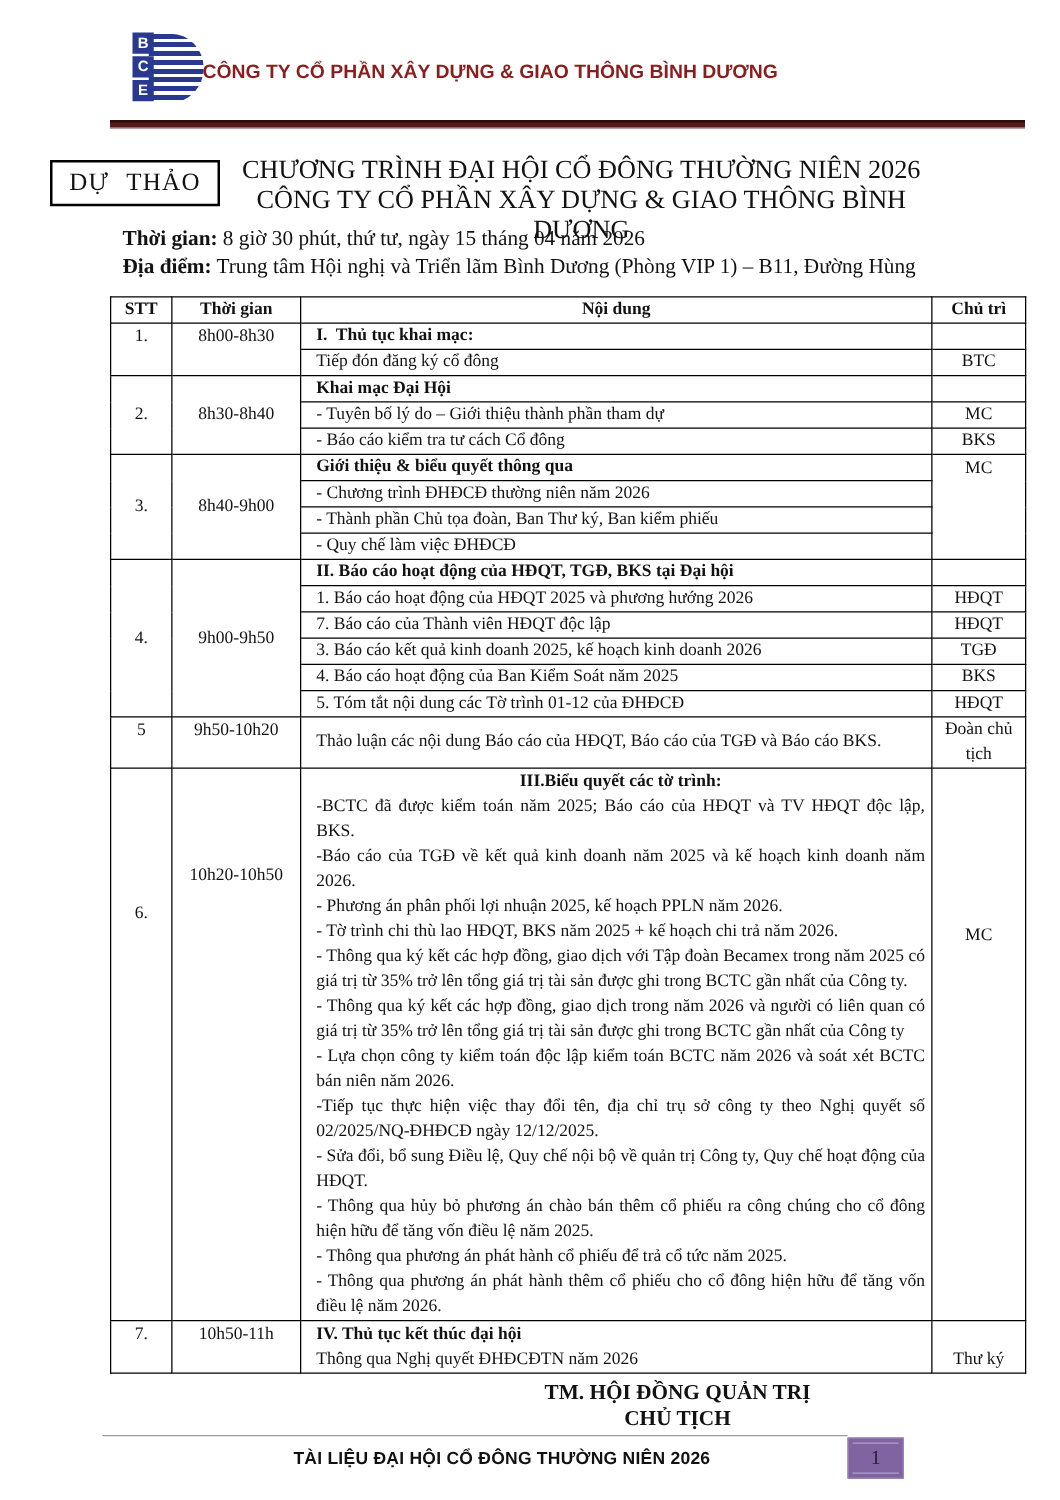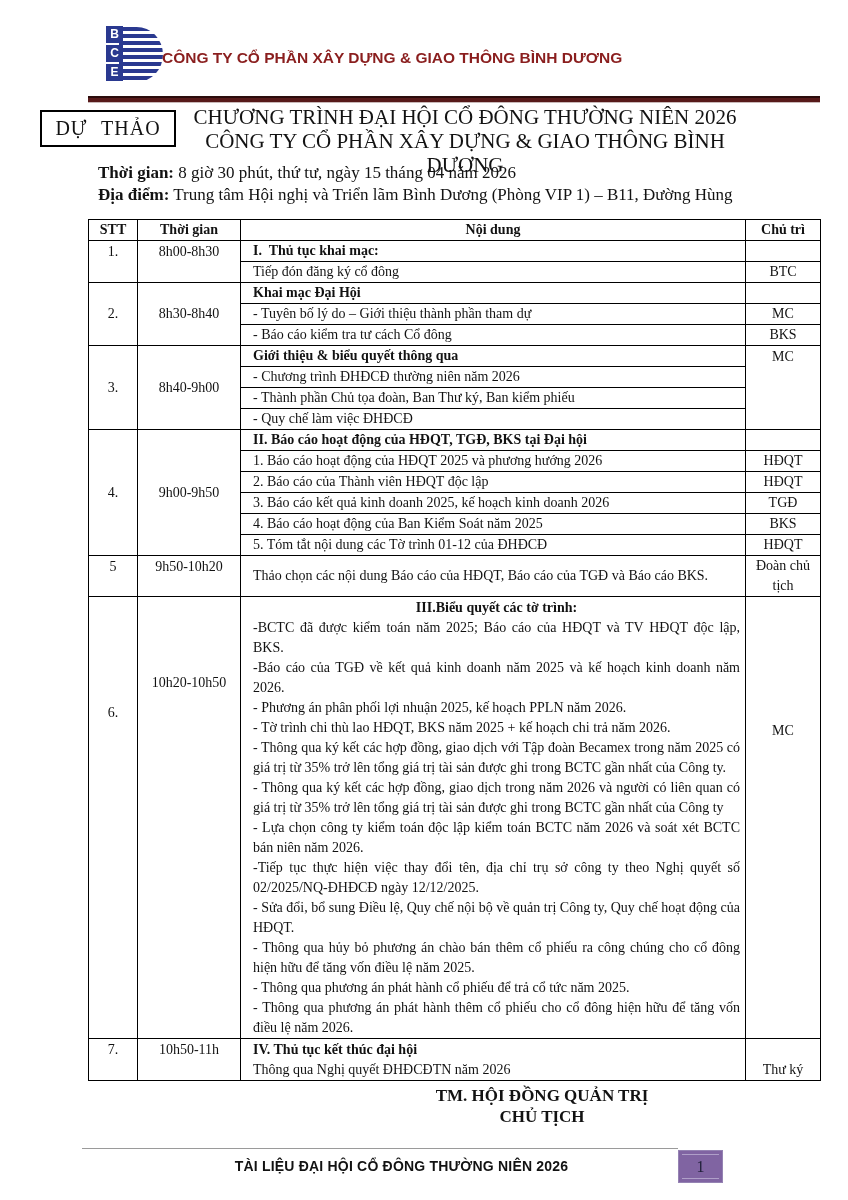--- a/index.html
+++ b/index.html
@@ -18,21 +18,21 @@
   .logo-letters span{width:17px; height:17px; background:var(--logo-blue); color:#fff;
     font-family:"Liberation Sans",sans-serif; font-weight:bold; font-size:12px; line-height:17px; text-align:center;}
   .logo-d{position:absolute; left:13px; top:2px; width:44px; height:55px;
     background:repeating-linear-gradient(180deg,var(--logo-blue) 0 4px,#ffffff 4px 7px);
     border-radius:0 60% 60% 0 / 0 50% 50% 0;}
   .company-name{position:absolute; left:162px; top:49px; font-family:"Liberation Sans",sans-serif;
     font-weight:bold; font-size:15.5px; color:var(--maroon-text); white-space:nowrap;}
   .maroon-bar{position:absolute; left:88px; top:96px; width:732px; height:7px;
     background:var(--maroon-bar); border-top:2px solid #2b0c0c; border-bottom:1px solid #c9b9b9;}
   
-  .title-row{position:relative; height:50px; margin-top:2px;}
+  .title-row{position:relative; height:50px; margin-top:20px;}
   .draft-box{position:absolute; left:40px; top:5px; width:136px; height:37px; border:2px solid #000;
     display:flex; align-items:center; justify-content:center; font-size:20px; letter-spacing:1px; word-spacing:8px;}
   .doc-title{position:absolute; left:185px; top:0; width:560px; text-align:center;
     font-weight:normal; font-size:21px; line-height:24px;}
   
   .info{margin:7px 40px 0 98px; font-size:17px; line-height:22px;}
   .bold{font-weight:bold;}
   .info-indent{padding-left:88px;}
   
   table{border-collapse:collapse; table-layout:fixed; width:732px; margin:13px 0 0 88px; font-size:14px;}
@@ -160,39 +160,39 @@
           <td class="stt-cell va-mid" rowspan="6">4.</td>
           <td class="time-cell va-mid" rowspan="6">9h00-9h50</td>
           <td class="content-cell bold">II. Báo cáo hoạt động của HĐQT, TGĐ, BKS tại Đại hội</td>
           <td class="chair-cell"></td>
         </tr>
         <tr>
           <td class="content-cell">1. Báo cáo hoạt động của HĐQT 2025 và phương hướng 2026</td>
           <td class="chair-cell">HĐQT</td>
         </tr>
         <tr>
-          <td class="content-cell">2. Báo cáo của Thành viên HĐQT độc lập</td>
+          <td class="content-cell">7. Báo cáo của Thành viên HĐQT độc lập</td>
           <td class="chair-cell">HĐQT</td>
         </tr>
         <tr>
           <td class="content-cell">3. Báo cáo kết quả kinh doanh 2025, kế hoạch kinh doanh 2026</td>
           <td class="chair-cell">TGĐ</td>
         </tr>
         <tr>
           <td class="content-cell">4. Báo cáo hoạt động của Ban Kiểm Soát năm 2025</td>
           <td class="chair-cell">BKS</td>
         </tr>
         <tr>
           <td class="content-cell">5. Tóm tắt nội dung các Tờ trình 01-12 của ĐHĐCĐ</td>
           <td class="chair-cell">HĐQT</td>
         </tr>
         <tr>
           <td class="stt-cell va-top" rowspan="1">5</td>
           <td class="time-cell va-top" rowspan="1">9h50-10h20</td>
-          <td class="content-cell">Thảo chọn các nội dung Báo cáo của HĐQT, Báo cáo của TGĐ và Báo cáo BKS.</td>
+          <td class="content-cell">Thảo luận các nội dung Báo cáo của HĐQT, Báo cáo của TGĐ và Báo cáo BKS.</td>
           <td class="chair-cell">Đoàn chủ tịch</td>
         </tr>
         <tr>
           <td class="stt-cell stt-tall" rowspan="1">6.</td>
           <td class="time-cell time-tall" rowspan="1">10h20-10h50</td>
           <td class="content-cell va-top">
             <div class="para bold">III.Biểu quyết các tờ trình:</div>
             <div class="para">-BCTC đã được kiểm toán năm 2025; Báo cáo của HĐQT và TV HĐQT độc lập, BKS.</div>
             <div class="para">-Báo cáo của TGĐ về kết quả kinh doanh năm 2025 và kế hoạch kinh doanh năm 2026.</div>
             <div class="para">- Phương án phân phối lợi nhuận 2025, kế hoạch PPLN năm 2026.</div>

